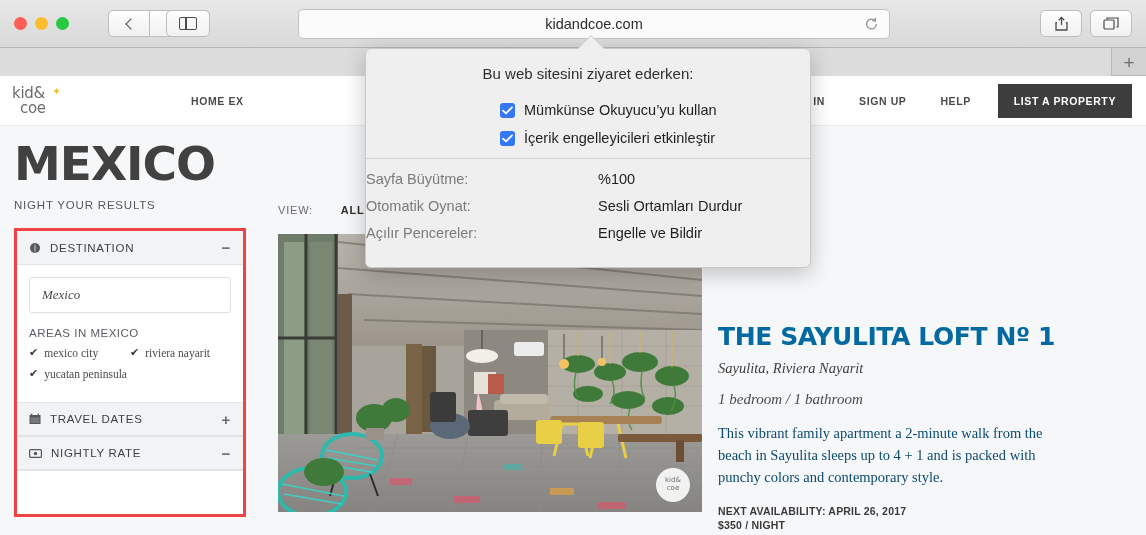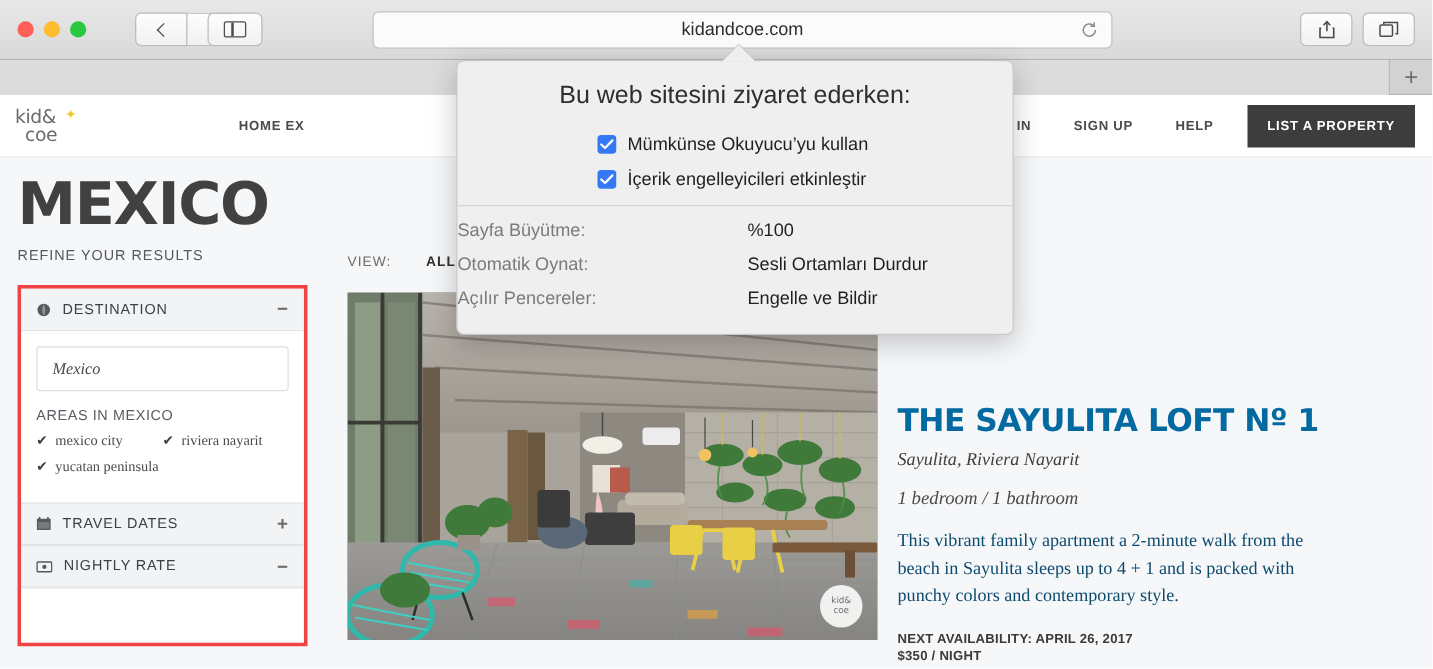--- a/index.html
+++ b/index.html
@@ -240,25 +240,25 @@
   .poparrow {
     position: absolute; left: 578px; top: 36px;
     width: 0; height: 0;
     border-left: 13px solid transparent;
     border-right: 13px solid transparent;
     border-bottom: 13px solid #efeff0;
     z-index: 51;
     filter: drop-shadow(0 -1px 0 #c9c9c9);
   }
   .poptitle {
-    text-align: center; font-size: 20px; color: #2e2e2e;
+    text-align: center; font-size: 15px; color: #2e2e2e;
     padding-top: 16px;
   }
   .popchecks { padding: 20px 0 0 112px; }
-  .checkrow { display: flex; align-items: flex-start; margin-bottom: 12px; }
+  .checkrow { display: flex; align-items: flex-end; margin-bottom: 12px; margin-left: 22px; }
   .cbox {
     width: 15px; height: 15px; border-radius: 3px;
     background: #3478f6; margin-right: 9px;
     display: flex; align-items: center; justify-content: center;
     flex: none;
   }
   .cbox svg { display:block; }
   .clabel { font-size: 14.5px; color: #1f1f1f; }
 
   .popdiv { height: 1px; background: #d4d4d5; margin: 10px 0 0 0; }
@@ -339,21 +339,21 @@
         <div class="navitem" style="position:absolute; left:-610px;">HOME EX</div>
         <div class="navitem">G IN</div>
         <div class="navitem">SIGN UP</div>
         <div class="navitem">HELP</div>
         <div class="listbtn">LIST A PROPERTY</div>
       </div>
     </div>
 
     <div class="hero">
       <div class="herotitle">MEXICO</div>
-      <div class="refine">REFINE YOUR RESULTS</div>
+      <div class="refine">NIGHT YOUR RESULTS</div>
     </div>
 
     <div class="viewbar">
       <span>VIEW:</span>
       <b style="margin-left:24px;">ALL</b>
       <span class="sep">|</span>
       <b>V</b>
     </div>
 
     <div class="filters">

